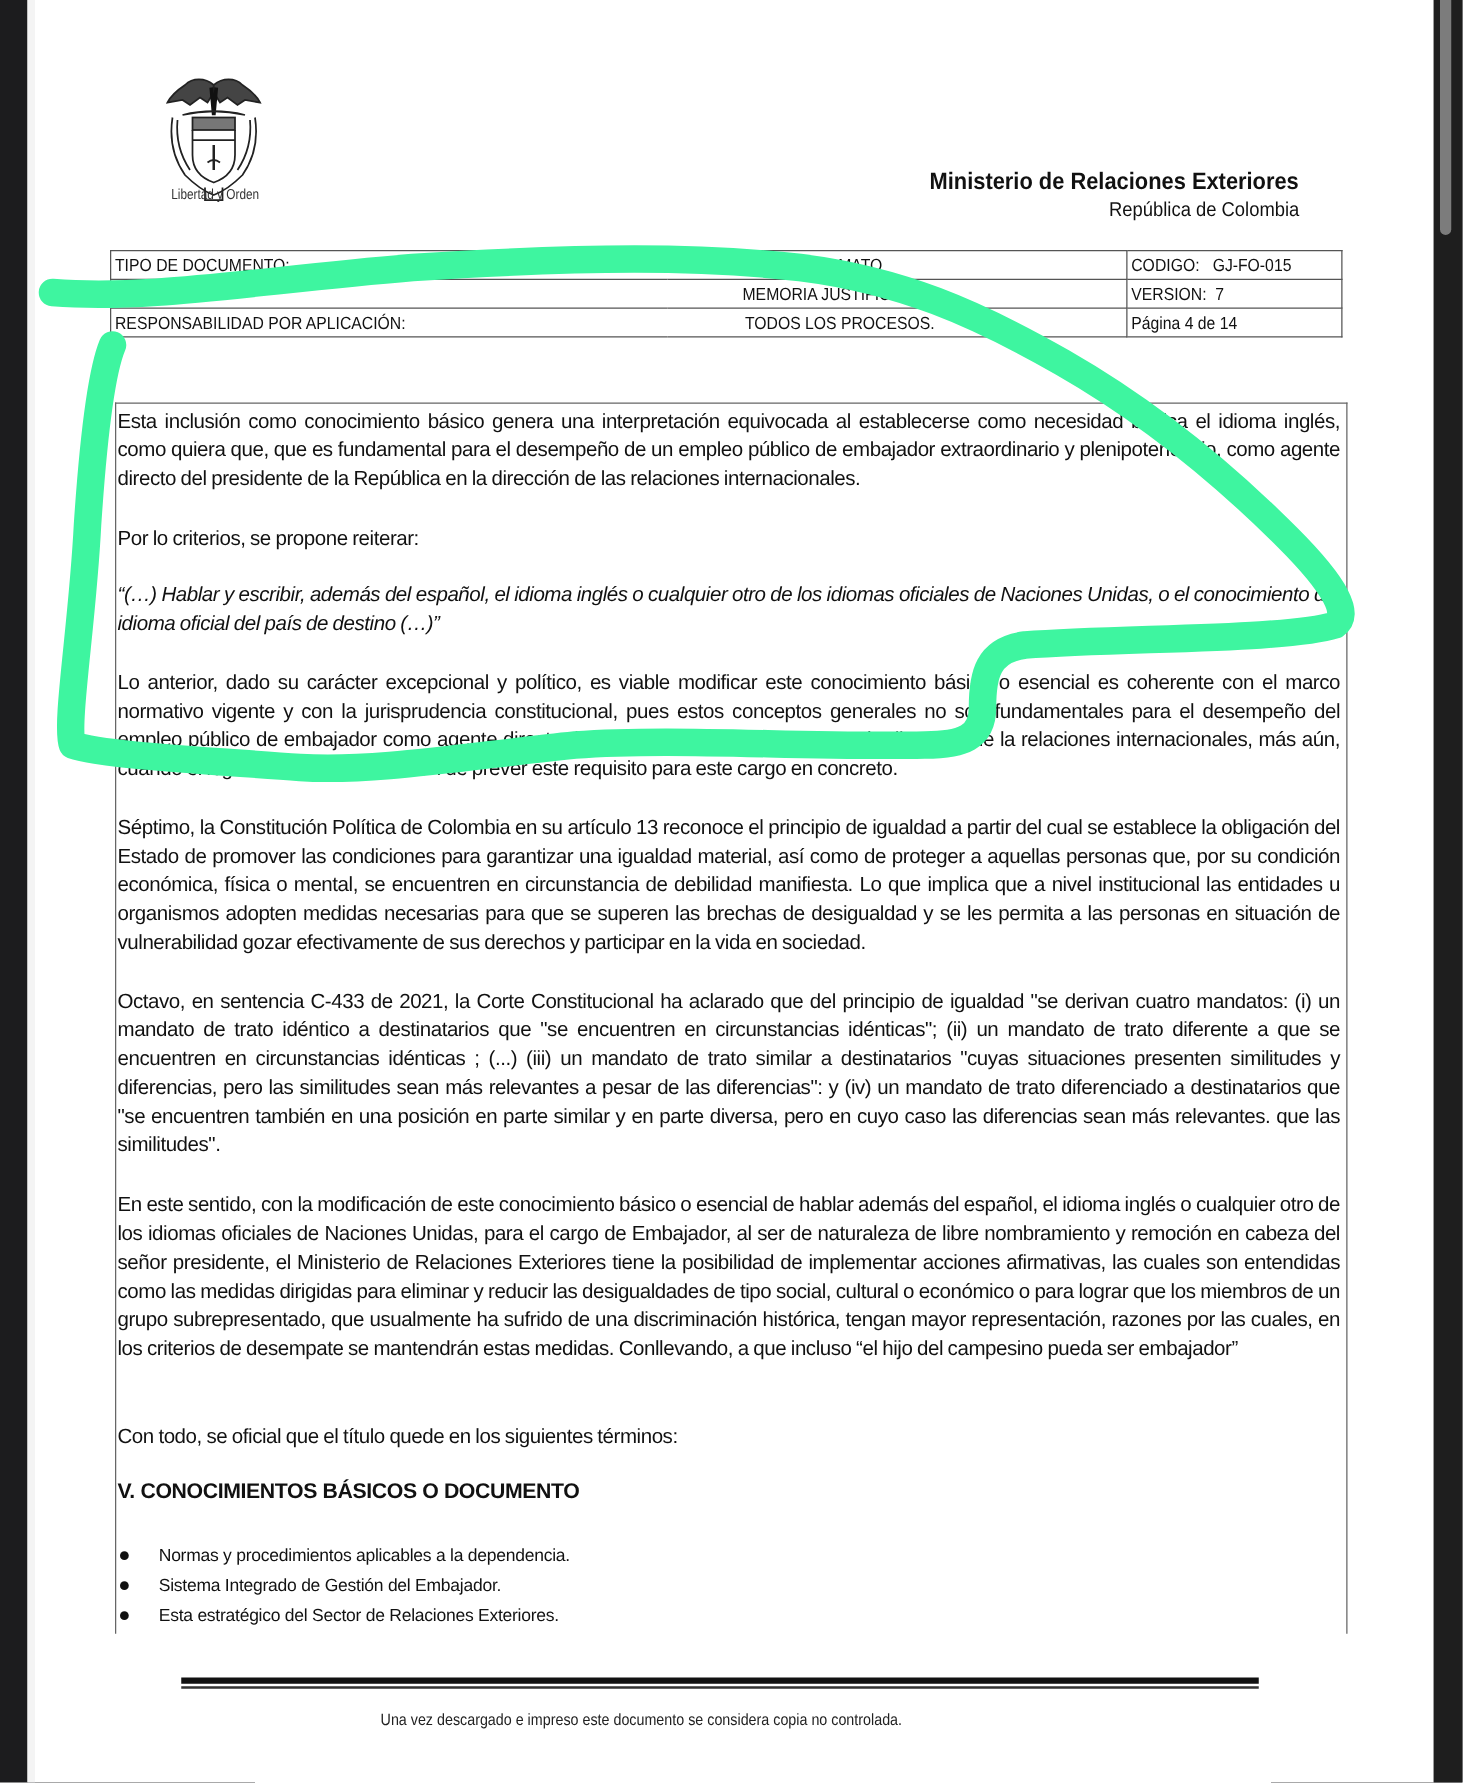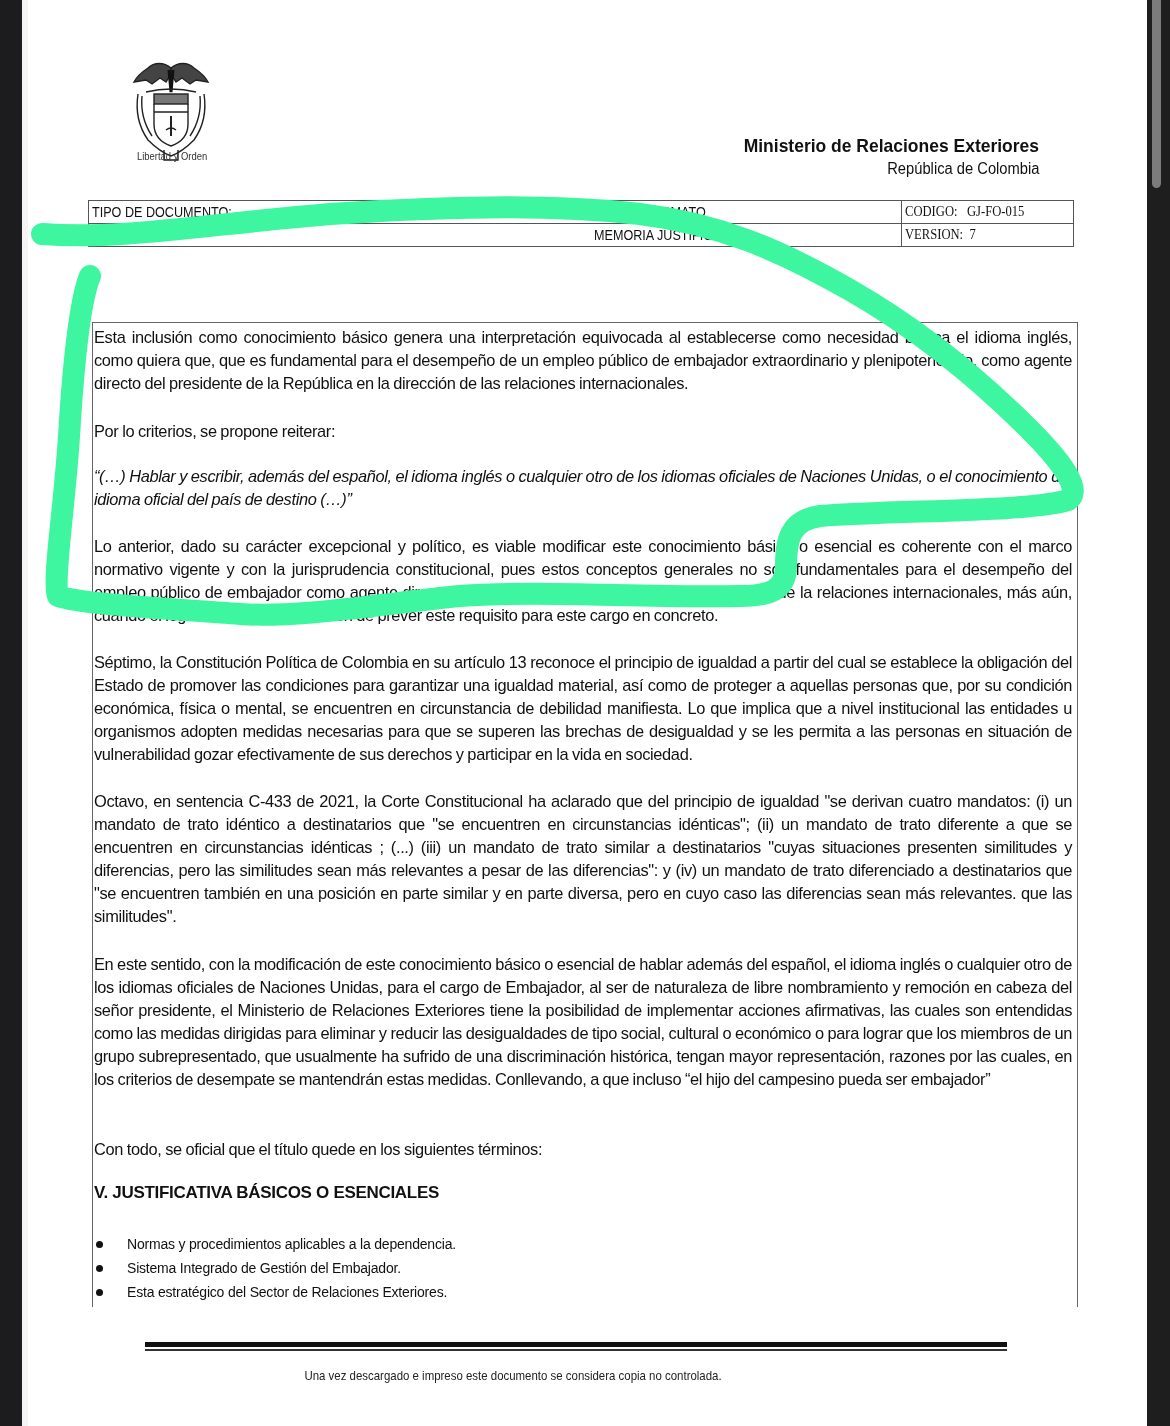--- a/index.html
+++ b/index.html
@@ -44,21 +44,21 @@
     .doc-table {
       position: absolute; left: 88px; top: 200px; width: 986px; border-collapse: collapse;
       font-size: 14px;
     }
     .doc-table td {
       border: 1.5px solid #555; height: 22px; padding: 0 3px; white-space: nowrap;
       line-height: 22px;
     }
     .doc-table td.c1 { width: 440px; border-right: none; }
     .doc-table td.c2 { width: 364px; text-align: left; border-left: none; padding-left: 0; }
-    .doc-table td.c3 { width: 165px; font-family: Liberation Serif, serif; }
+    .doc-table td.c3 { width: 165px; }
     .tcell { display: inline-block; transform: scaleX(0.9); transform-origin: left center; }
     
     .content-box {
       position: absolute; left: 92px; top: 322px; width: 986px; height: 985px;
       border: 1.5px solid #666; border-bottom: none; box-sizing: border-box;
     }
     .para {
       position: absolute; left: 94px; width: 978px; font-size: 16.4px; line-height: 23px;
       text-align: justify; letter-spacing: -0.35px; word-spacing: -0.5px;
     }
@@ -118,35 +118,40 @@
       <tr>
     <td class="c1"><span class="tcell">TIPO DE DOCUMENTO:</span></td>
     <td class="c2"><span class="tcell" style="margin-left:110px">FORMATO</span></td>
     <td class="c3"><span class="tcell" style="white-space:pre">CODIGO:   GJ-FO-015</span></td>
   </tr>
   <tr>
     <td class="c1"><span class="tcell">NOMBRE:</span></td>
     <td class="c2"><span class="tcell" style="margin-left:60px">MEMORIA JUSTIFICATIVA</span></td>
     <td class="c3"><span class="tcell" style="white-space:pre">VERSION:  7</span></td>
   </tr>
+  <tr>
+    <td class="c1"><span class="tcell">RESPONSABILIDAD POR APLICACIÓN:</span></td>
+    <td class="c2"><span class="tcell" style="margin-left:62px">TODOS LOS PROCESOS.</span></td>
+    <td class="c3"><span class="tcell">Página 4 de 14</span></td>
+  </tr>
 </tbody>
   </table>
 
 <div class="content-box"></div>
 
 <p class="para" style="top:326px;margin:0">Esta inclusión como conocimiento básico genera una interpretación equivocada al establecerse como necesidad básica el idioma inglés, como quiera que, que es fundamental para el desempeño de un empleo público de embajador extraordinario y plenipotenciario, como agente directo del presidente de la República en la dirección de las relaciones internacionales.</p>
 <p class="para" style="top:420px;margin:0">Por lo criterios, se propone reiterar:</p>
 <p class="para italic" style="top:465px;margin:0">“(…) Hablar y escribir, además del español, el idioma inglés o cualquier otro de los idiomas oficiales de Naciones Unidas, o el conocimiento del idioma oficial del país de destino (…)”</p>
 <p class="para" style="top:535px;margin:0">Lo anterior, dado su carácter excepcional y político, es viable modificar este conocimiento básico o esencial es coherente con el marco normativo vigente y con la jurisprudencia constitucional, pues estos conceptos generales no son fundamentales para el desempeño del empleo público de embajador como agente directo del presidente de la República en la dirección de la relaciones internacionales, más aún, cuando el legislador no tuvo intención de prever este requisito para este cargo en concreto.</p>
 <p class="para" style="top:651px;margin:0"> Séptimo, la Constitución Política de Colombia en su artículo 13 reconoce el principio de igualdad a partir del cual se establece la obligación del Estado de promover las condiciones para garantizar una igualdad material, así como de proteger a aquellas personas que, por su condición económica, física o mental, se encuentren en circunstancia de debilidad manifiesta. Lo que implica que a nivel institucional las entidades u organismos adopten medidas necesarias para que se superen las brechas de desigualdad y se les permita a las personas en situación de vulnerabilidad gozar efectivamente de sus derechos y participar en la vida en sociedad.</p>
 <p class="para" style="top:790px;margin:0">Octavo, en sentencia C-433 de 2021, la Corte Constitucional ha aclarado que del principio de igualdad "se derivan cuatro mandatos: (i) un mandato de trato idéntico a destinatarios que "se encuentren en circunstancias idénticas"; (ii) un mandato de trato diferente a que se encuentren en circunstancias idénticas ; (...) (iii) un mandato de trato similar a destinatarios "cuyas situaciones presenten similitudes y diferencias, pero las similitudes sean más relevantes a pesar de las diferencias": y (iv) un mandato de trato diferenciado a destinatarios que "se encuentren también en una posición en parte similar y en parte diversa, pero en cuyo caso las diferencias sean más relevantes. que las similitudes".</p>
 <p class="para" style="top:953px;margin:0">En este sentido, con la modificación de este conocimiento básico o esencial de hablar además del español, el idioma inglés o cualquier otro de los idiomas oficiales de Naciones Unidas, para el cargo de Embajador, al ser de naturaleza de libre nombramiento y remoción en cabeza del señor presidente, el Ministerio de Relaciones Exteriores tiene la posibilidad de implementar acciones afirmativas, las cuales son entendidas como las medidas dirigidas para eliminar y reducir las desigualdades de tipo social, cultural o económico o para lograr que los miembros de un grupo subrepresentado, que usualmente ha sufrido de una discriminación histórica, tengan mayor representación, razones por las cuales, en los criterios de desempate se mantendrán estas medidas. Conllevando, a que incluso “el hijo del campesino pueda ser embajador”</p>
 <p class="para" style="top:1138px;margin:0">Con todo, se oficial que el título quede en los siguientes términos:</p>
 
-<div class="heading">V. JUSTIFICATIVA BÁSICOS O ESENCIALES</div>
+<div class="heading">V. CONOCIMIENTOS BÁSICOS O DOCUMENTO</div>
 
 <ul class="bullets">
   <li><span class="dot"></span><span>Normas y procedimientos aplicables a la dependencia.</span></li>
   <li><span class="dot"></span><span>Sistema Integrado de Gestión del Embajador.</span></li>
   <li><span class="dot"></span><span>Esta estratégico del Sector de Relaciones Exteriores.</span></li>
 </ul>
 
 <div class="footer-rule-thick"></div>
 <div class="footer-rule-thin"></div>
 <div class="footer-text"><span>Una vez descargado e impreso este documento se considera copia no controlada.</span></div>

